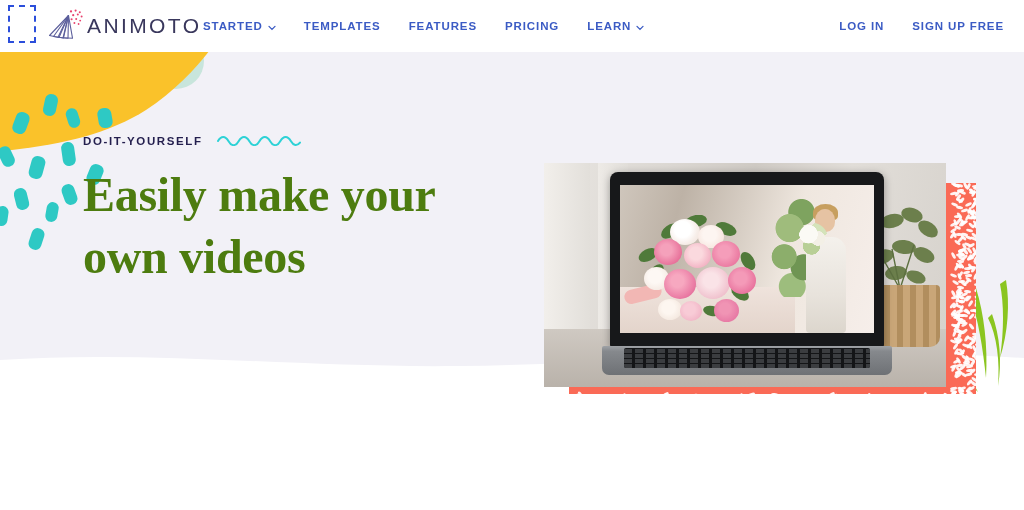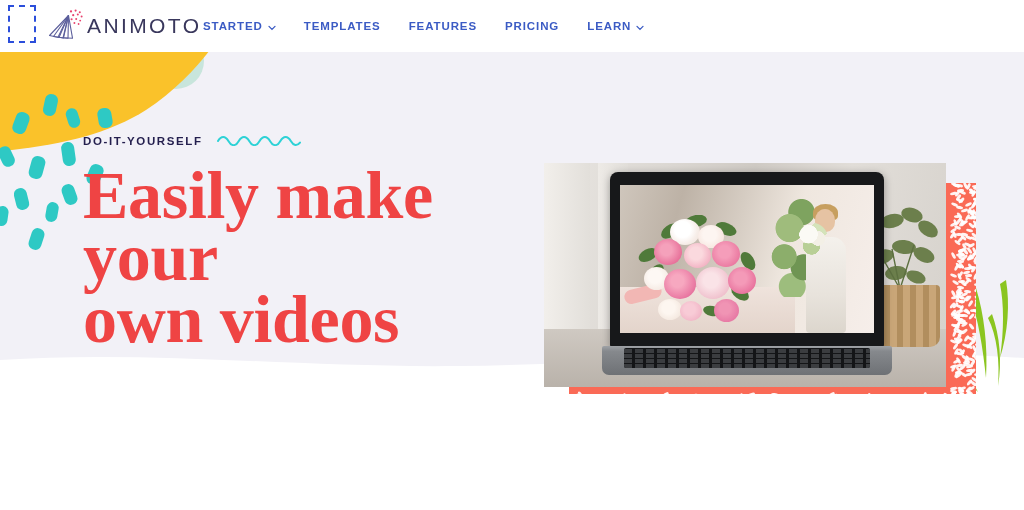--- a/index.html
+++ b/index.html
@@ -181,23 +181,23 @@
     letter-spacing: 1.6px;
     color: #241f4e;
     white-space: nowrap;
   }
   .squiggle { display: block; }
 
   .hero-title {
     margin-top: 14px;
     font-family: "Liberation Serif", "DejaVu Serif", serif;
     font-weight: bold;
-    font-size: 68px;
+    font-size: 48px;
     line-height: 62px;
-    color: #ef4444;
+    color: #4d7c0f;
     letter-spacing: -0.3px;
   }
 
   .hero-sub {
     margin-top: 24px;
     font-size: 14.5px;
     line-height: 25px;
     color: #4c4a63;
     width: 425px;
   }
@@ -469,20 +469,24 @@
       <a class="nav-item">
         <span>LEARN</span>
         <span class="chev">
           <svg width="8" height="8" viewBox="0 0 8 8">
               <path d="M1,2.4 L4,5.4 L7,2.4" fill="none" stroke="#3b5bc4" stroke-width="1.3" stroke-linecap="round"></path>
             </svg>
         </span>
       </a>
     </nav>
 
+    <div class="auth-nav">
+      <a class="auth-link">LOG IN</a>
+      <a class="auth-link">SIGN UP FREE</a>
+    </div>
   </header>
 
   <div class="focus-box"></div>
 
   <div class="hero-left">
     <div class="eyebrow-row">
       <div class="eyebrow">DO-IT-YOURSELF</div>
       <span class="squiggle">
         <svg width="84" height="12" viewBox="0 0 84 12" xmlns="http://www.w3.org/2000/svg">
           <path d="M1,7 C4,1.5 8.4,1.5 11.4,7 C14.4,12.5 18.8,12.5 21.8,7 C24.8,1.5 29.2,1.5 32.2,7 C35.2,12.5 39.6,12.5 42.6,7 C45.6,1.5 50,1.5 53,7 C56,12.5 60.4,12.5 63.4,7 C66.4,1.5 70.8,1.5 73.8,7 C76.4,11.6 80,12.3 83,8.6" fill="none" stroke="#2ed2d6" stroke-width="2" stroke-linecap="round"></path>

